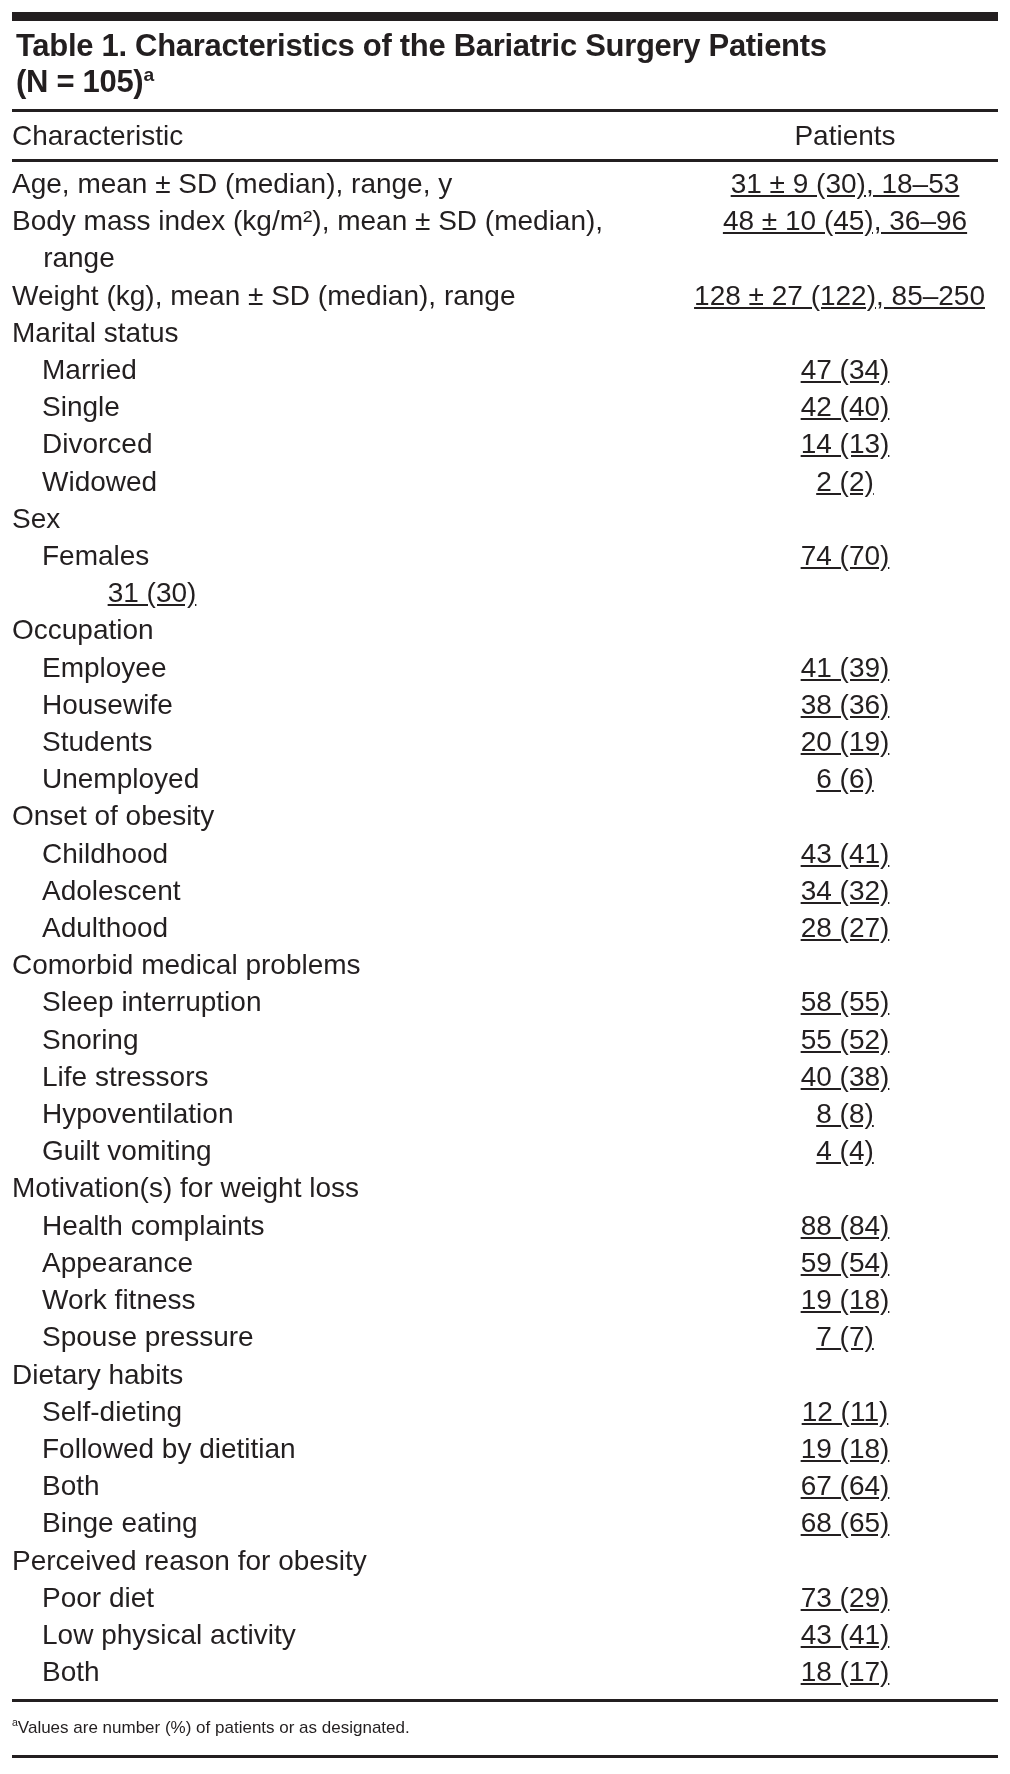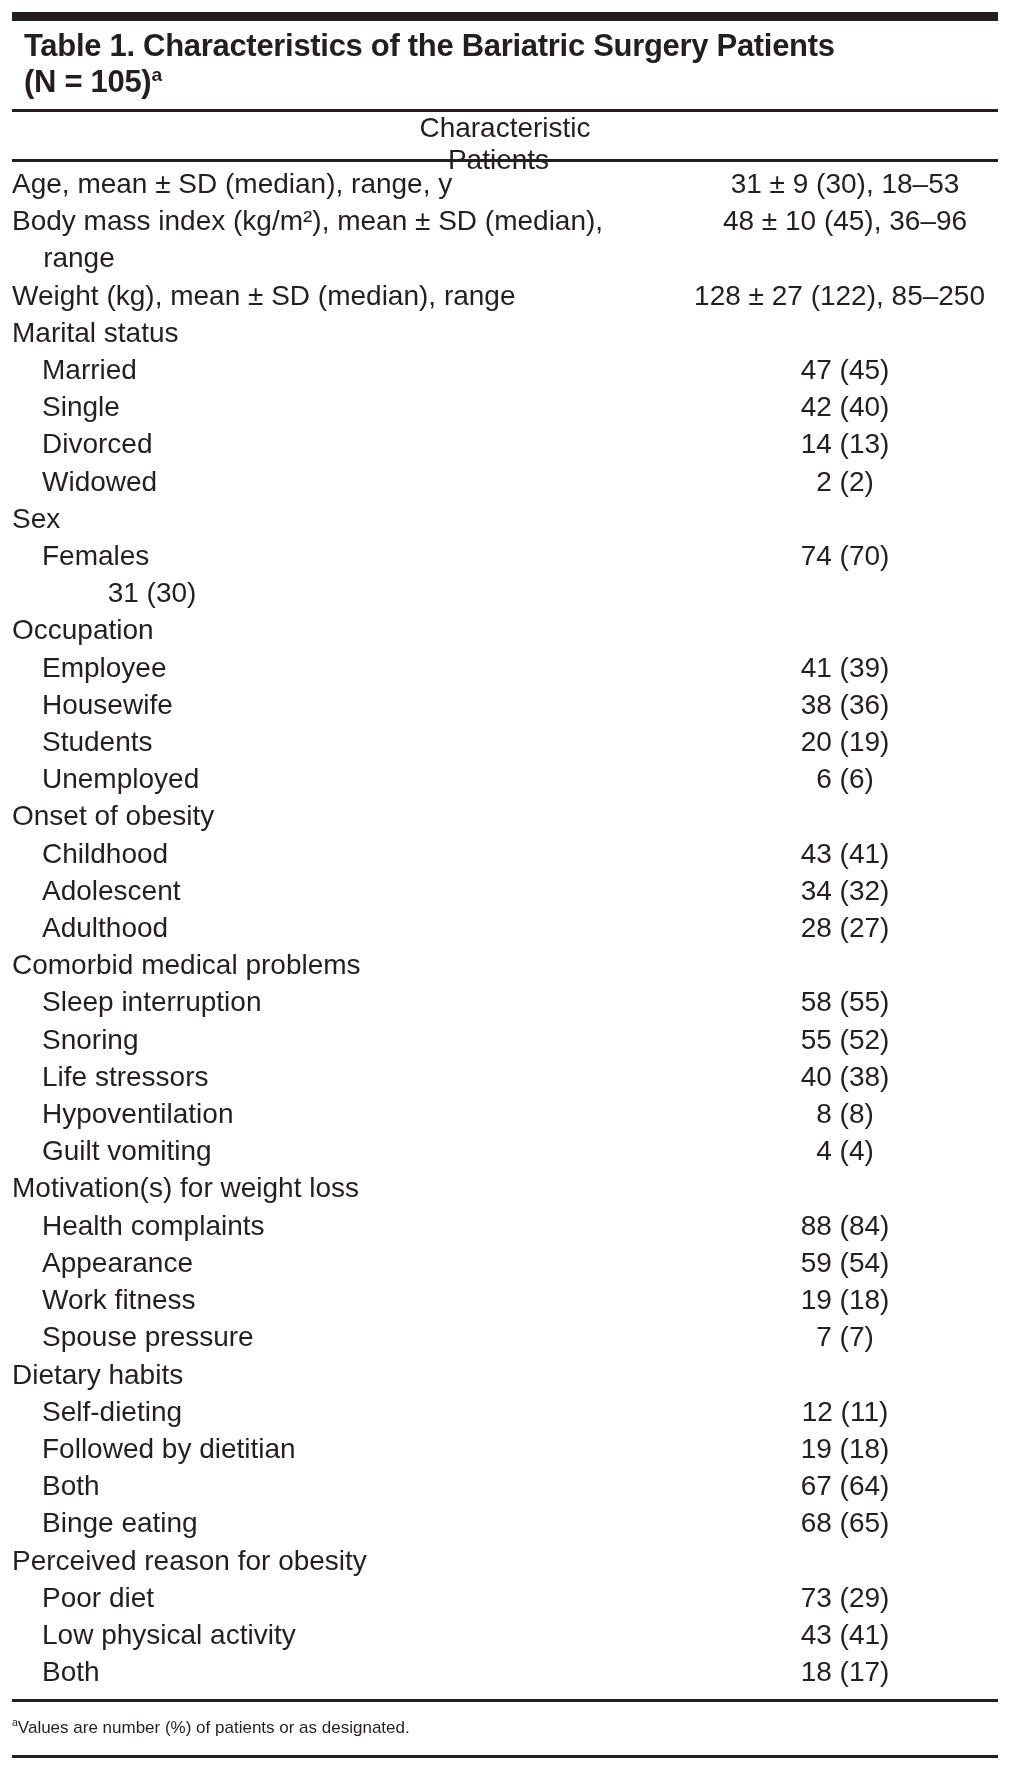--- a/index.html
+++ b/index.html
@@ -16,42 +16,41 @@
   }
   .page {
     padding: 0 12px;
   }
   .topbar {
     margin-top: 12px;
     height: 9px;
     background: #231f20;
   }
   .title {
-    margin: 7px 0 9px 12px;
+    margin: 7px 0 9px 4px;
     font-size: 31px;
     font-weight: 700;
     line-height: 36px;
     letter-spacing: -0.3px;
   }
   .title .tline { display: block; white-space: nowrap; }
   sup {
     font-size: 62%;
     line-height: 0;
   }
   .rule {
     background: #231f20;
     height: 3px;
   }
   .rule-thin { height: 3px; }
   .header-row {
     display: flex;
     align-items: center;
     height: 47px;
     font-size: 28px;
-    flex-direction: column;
   }
   .label-col { flex: 1 1 auto; }
   .value-col {
     flex: 0 0 280px;
     margin-right: 13px;
     text-align: center;
   }
   .tbody {
     padding: 3px 0 9px 0;
   }
@@ -68,20 +67,21 @@
     flex: 1 1 auto;
     white-space: pre-wrap;
     padding-right: 6px;
   }
   .label.indent { padding-left: 30px; }
   .value {
     flex: 0 0 280px;
     margin-right: 13px;
     text-align: center;
     white-space: nowrap;
+    text-decoration: underline;
   }
   .footnote {
     font-size: 17px;
     line-height: 34px;
     padding: 9px 0 10px 0;
   }
 </style>
 </head>
 <body>
 
@@ -120,21 +120,21 @@
     <div class="cell value">128 ± 27 (122), 85–250</div>
   </div>
 
   <div class="row">
     <div class="cell label">Marital status</div>
     <div class="cell value"></div>
   </div>
 
   <div class="row">
     <div class="cell label indent">Married</div>
-    <div class="cell value">47 (45)</div>
+    <div class="cell value">47 (34)</div>
   </div>
 
   <div class="row">
     <div class="cell label indent">Single</div>
     <div class="cell value">42 (40)</div>
   </div>
 
   <div class="row">
     <div class="cell label indent">Divorced</div>
     <div class="cell value">14 (13)</div>

